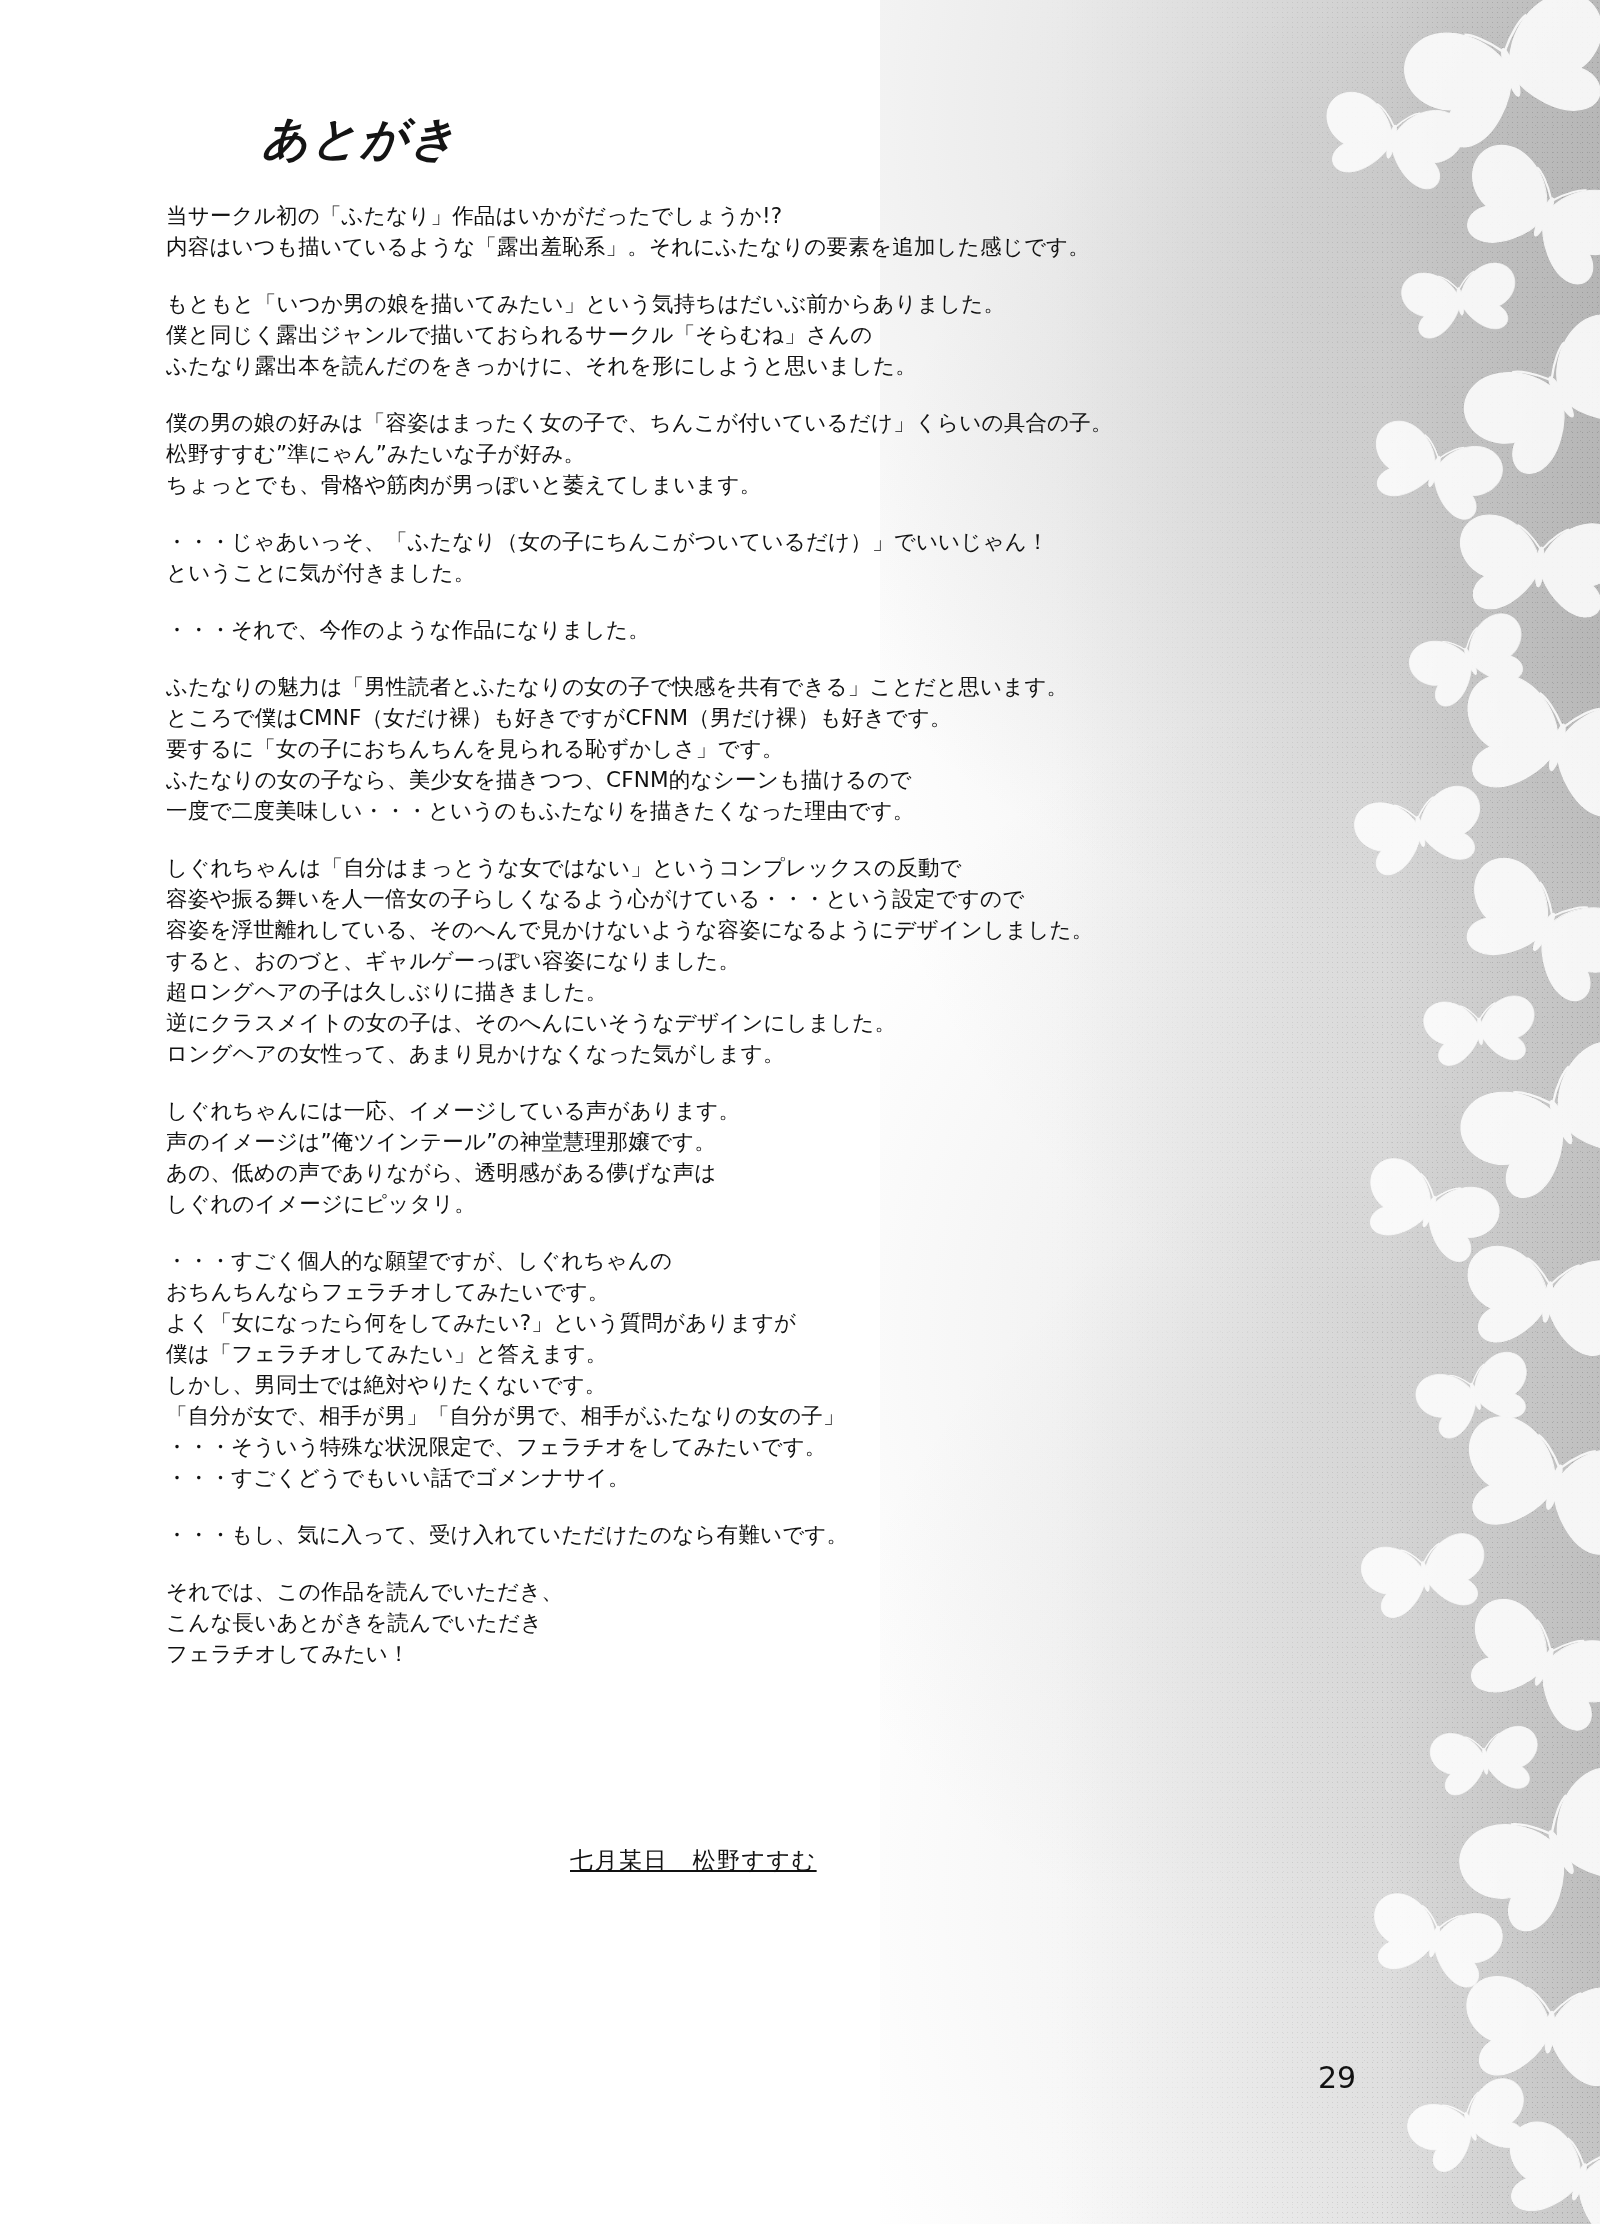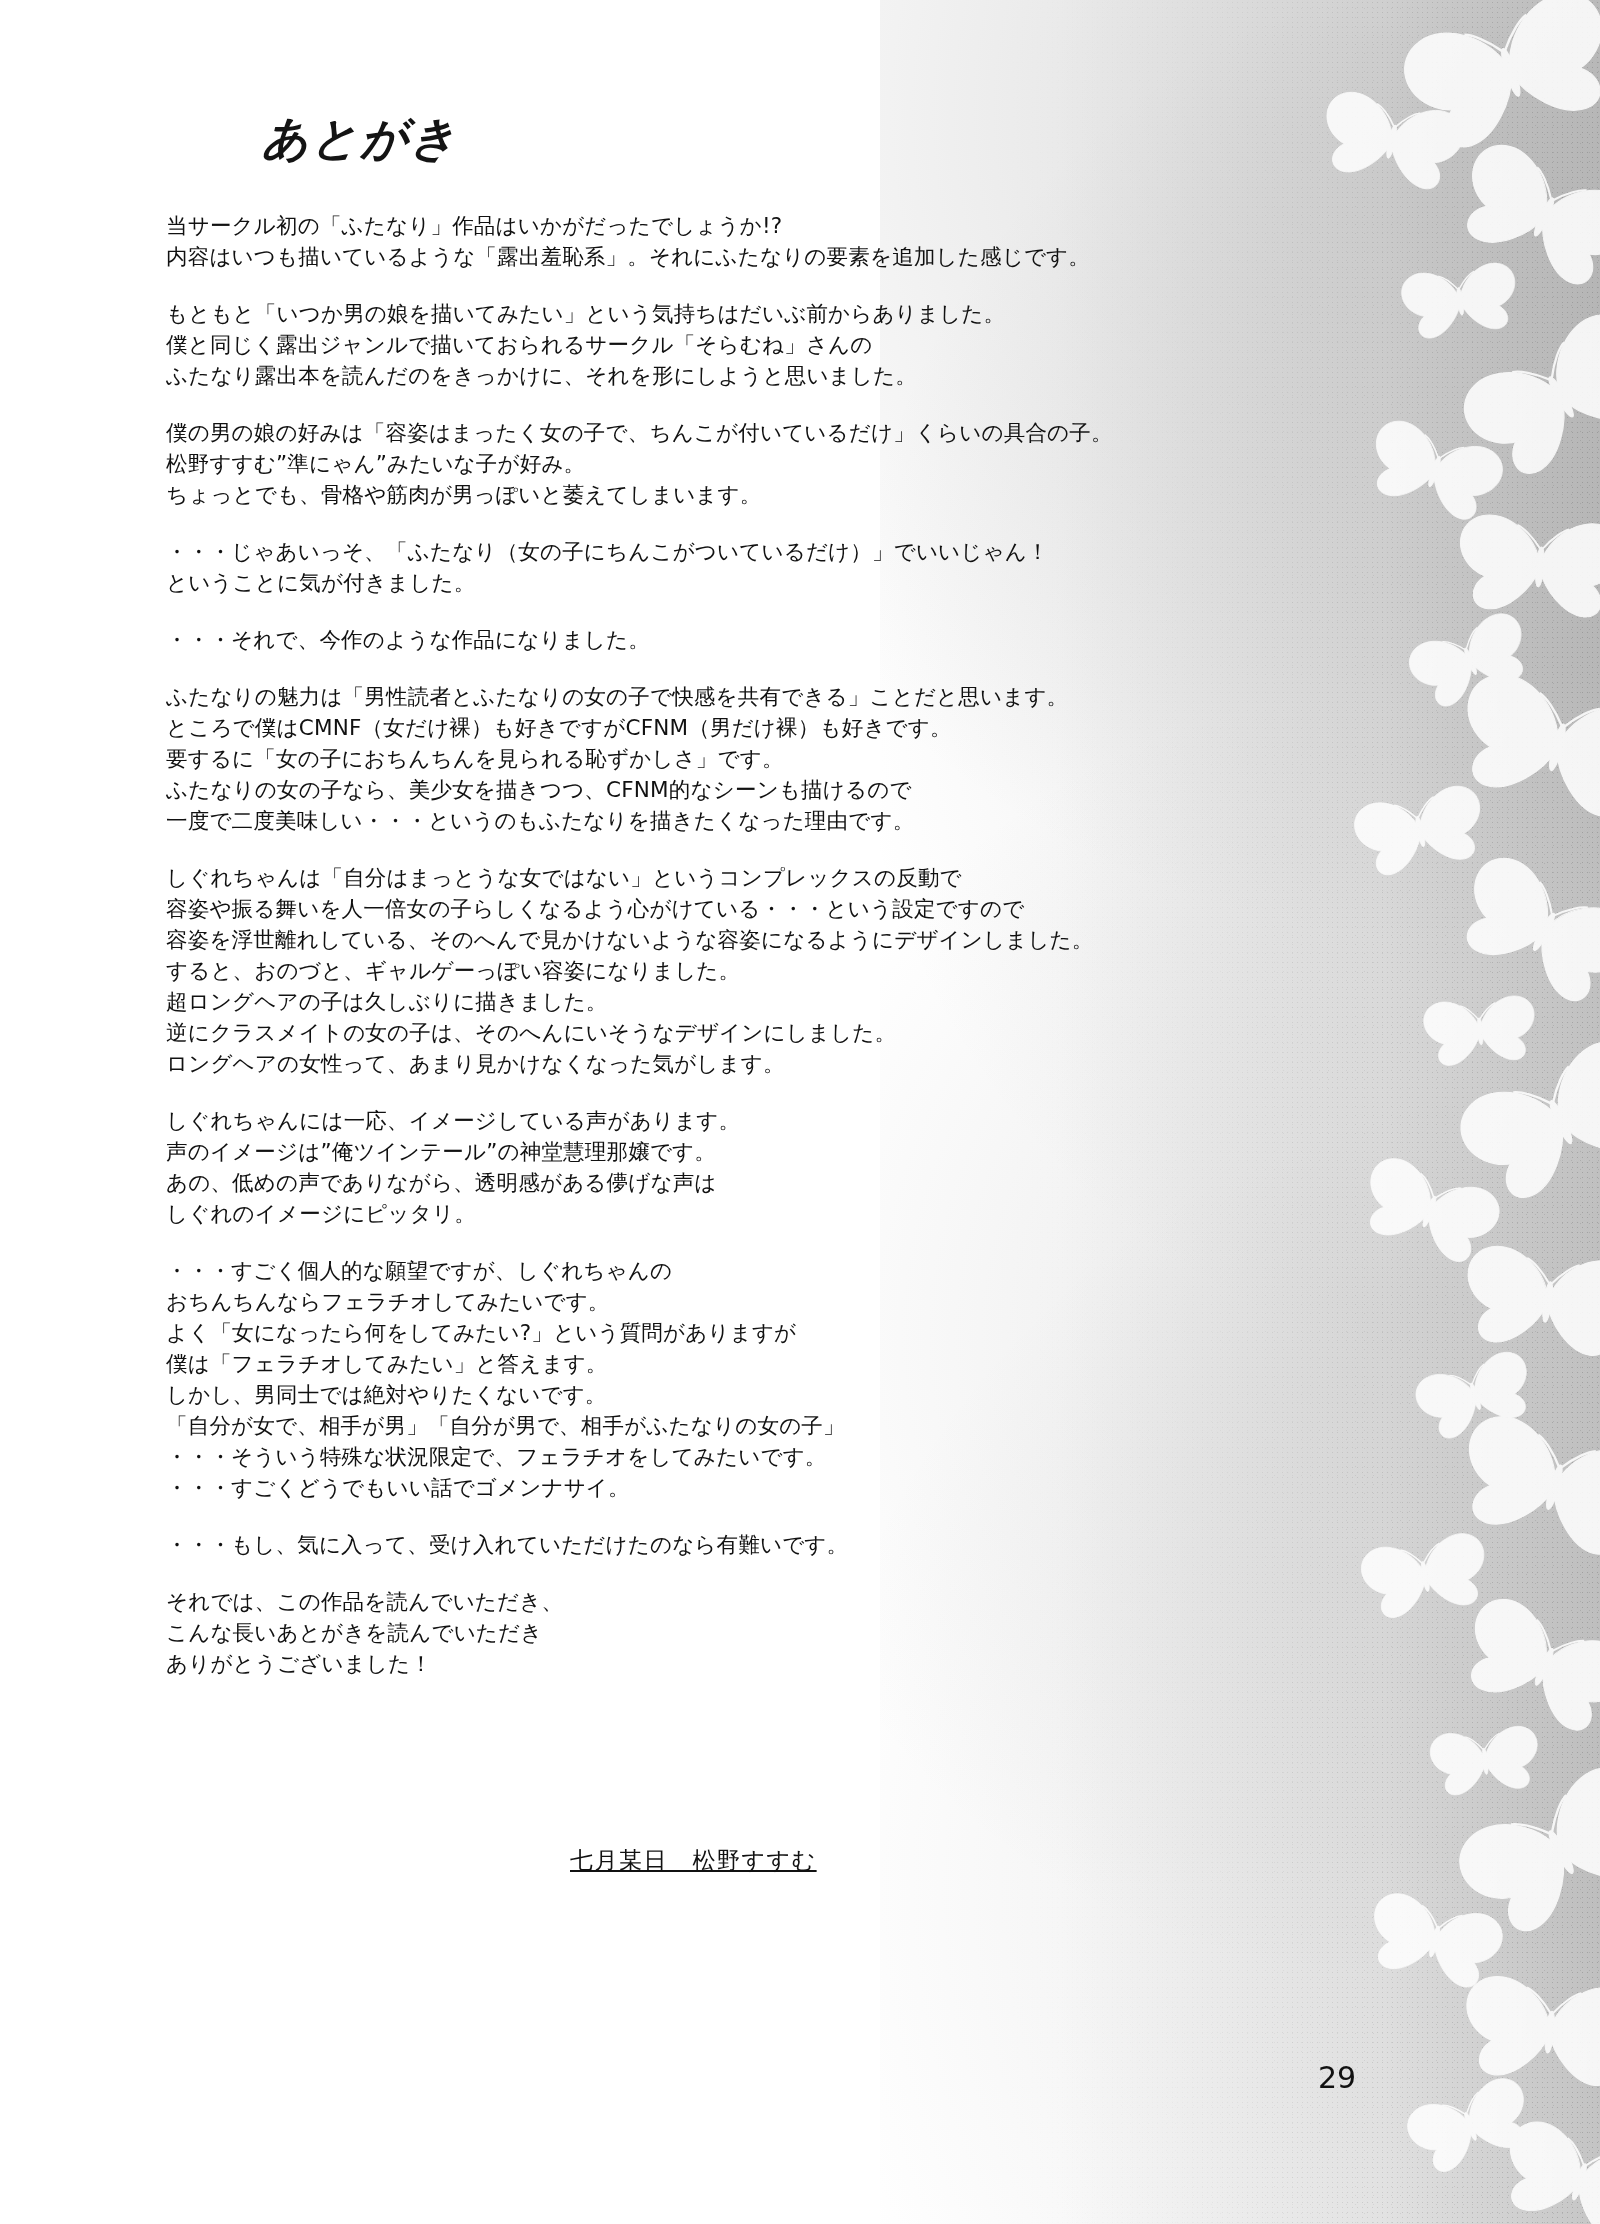--- a/index.html
+++ b/index.html
@@ -77,21 +77,21 @@
     left: 166px;
     top: 198px;
     width: 1180px;
     color: #111111;
     font-size: 21.5px;
     line-height: 31px;
     letter-spacing: 0.2px;
     font-family: "DejaVu Sans", "Liberation Sans", sans-serif;
   }
   .para {
-    margin: 12px 0 26px 0;
+    margin: 2px 0 26px 0;
     white-space: pre-wrap;
   }
   .para:last-child {
     margin-bottom: 0;
   }
   .signature {
     position: absolute;
     left: 570px;
     top: 1845px;
     font-size: 23px;
@@ -192,20 +192,20 @@
 おちんちんならフェラチオしてみたいです。
 よく「女になったら何をしてみたい?」という質問がありますが
 僕は「フェラチオしてみたい」と答えます。
 しかし、男同士では絶対やりたくないです。
 「自分が女で、相手が男」「自分が男で、相手がふたなりの女の子」
 ・・・そういう特殊な状況限定で、フェラチオをしてみたいです。
 ・・・すごくどうでもいい話でゴメンナサイ。</p>
     <p class="para">・・・もし、気に入って、受け入れていただけたのなら有難いです。</p>
     <p class="para">それでは、この作品を読んでいただき、
 こんな長いあとがきを読んでいただき
-ありがとうございました！</p>
+フェラチオしてみたい！</p>
   </div>
 
   <div class="signature">七月某日　松野すすむ</div>
 
   <div class="page-number">29</div>
 
 </div>
 
 </body></html>

